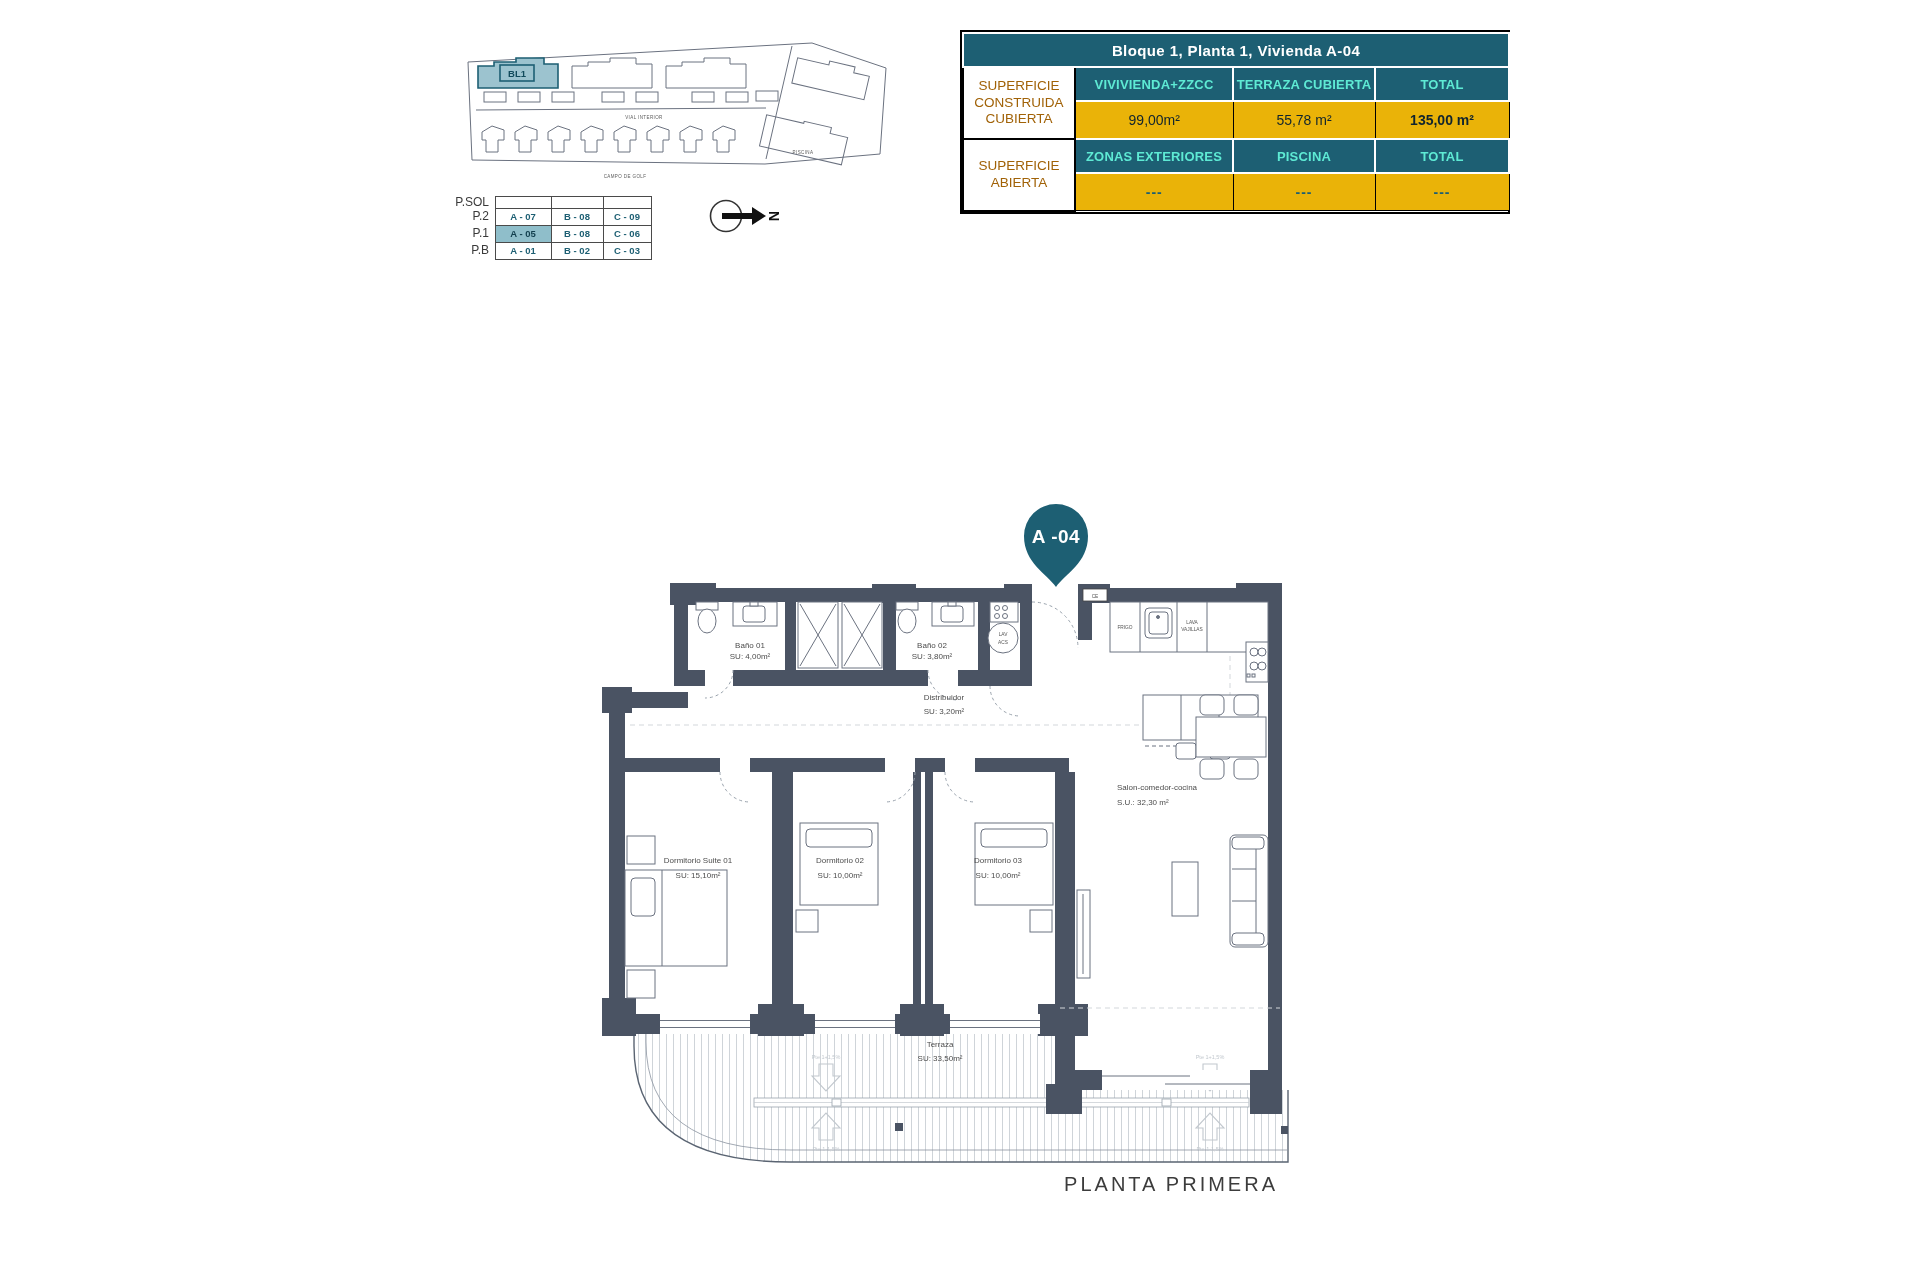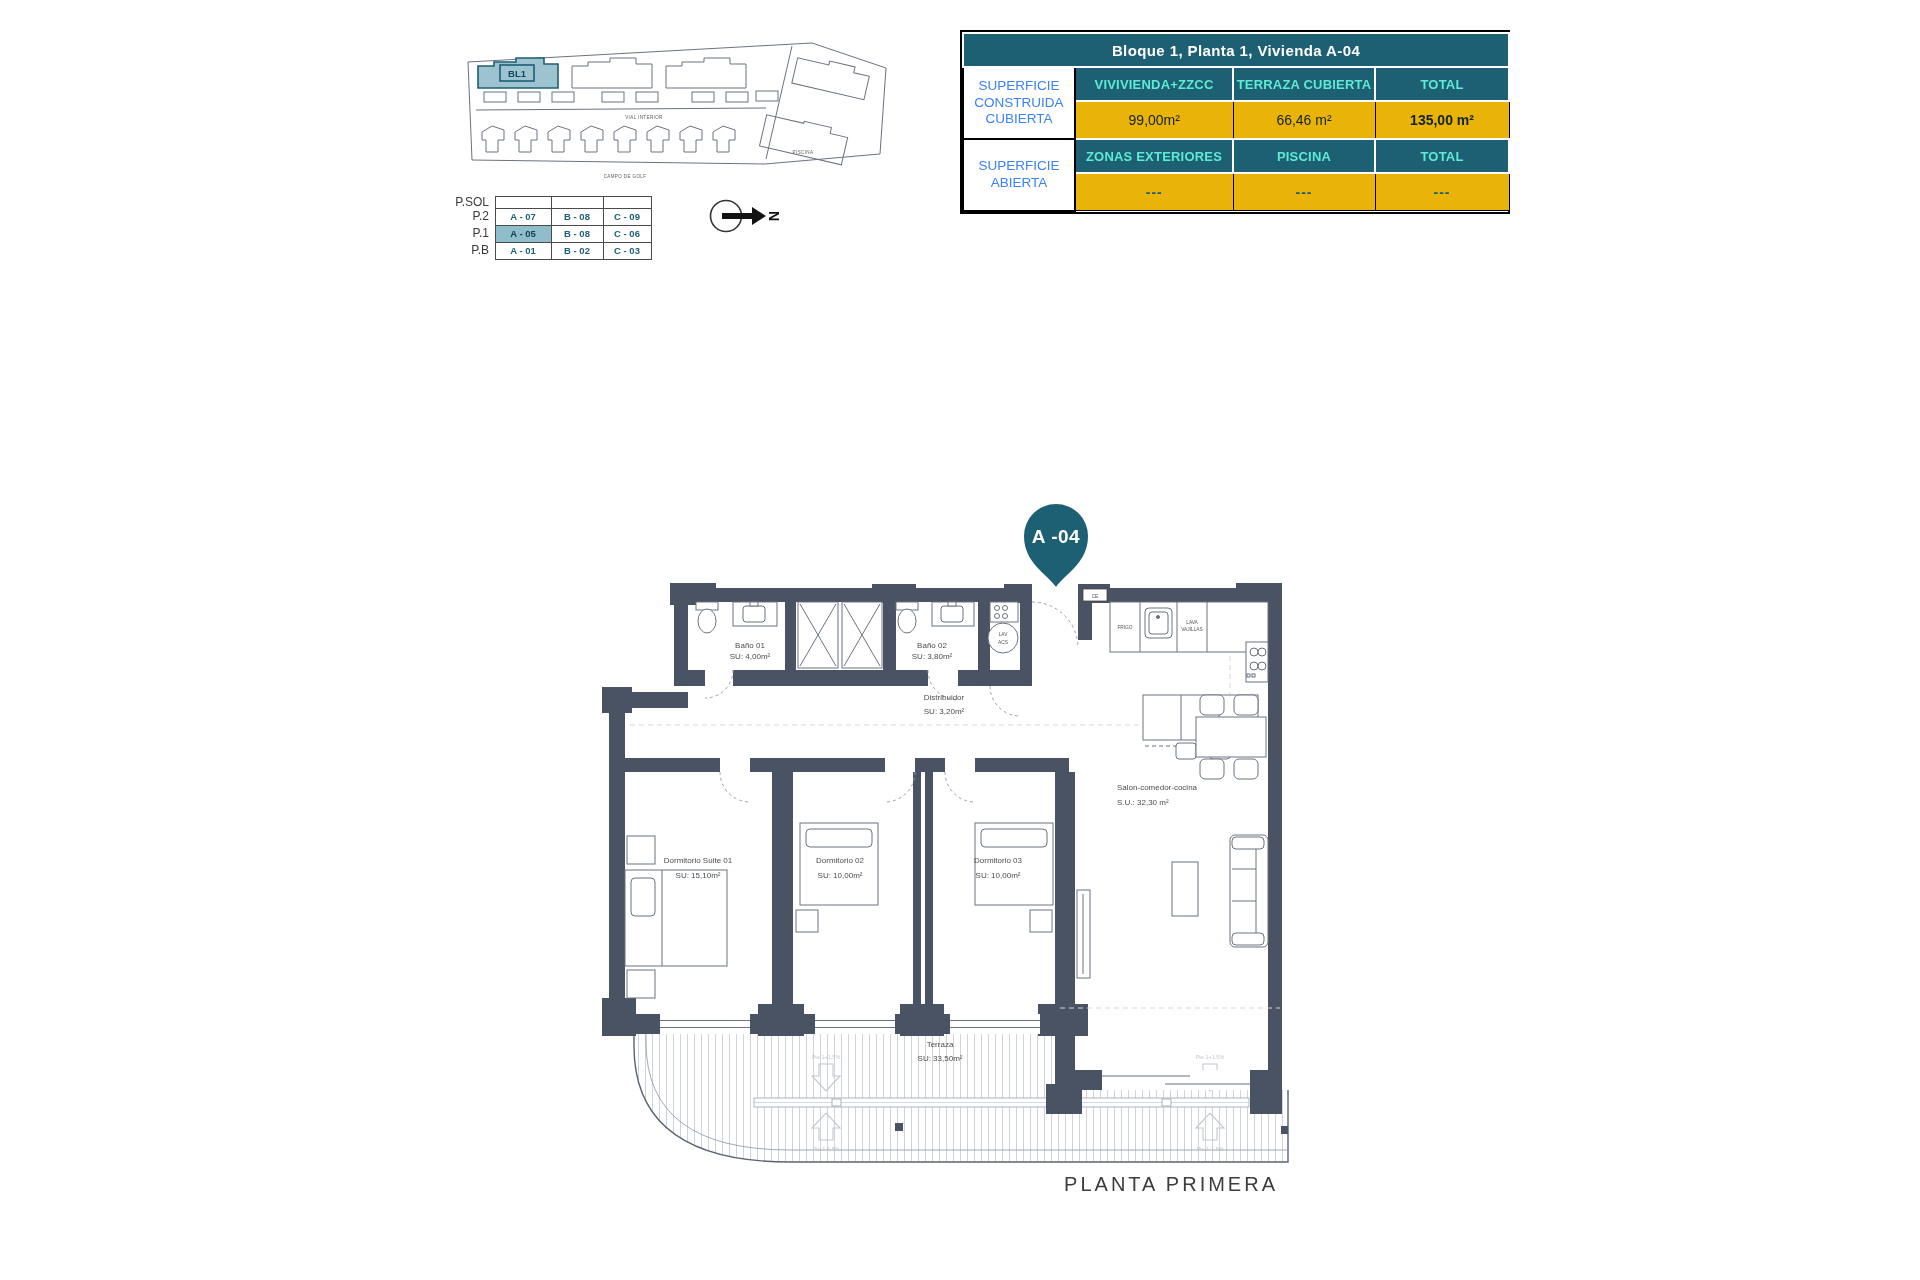--- a/index.html
+++ b/index.html
@@ -8,21 +8,21 @@
   .abs{position:absolute;}
 
   
   #summary-wrap{left:960px;top:30px;width:546px;border:2px solid #000;}
   #summary{border-collapse:collapse;width:100%;table-layout:fixed;}
   #summary td{text-align:center;vertical-align:middle;overflow:hidden;}
   #summary .title{background:#1d5f73;color:#fff;font-weight:bold;font-size:15px;
                   letter-spacing:.4px;border:2px solid #fff;height:30px;}
   #summary .teal{background:#1d5f73;color:#5eead4;font-weight:bold;font-size:13px;
                  border:2px solid #fff;height:30px;letter-spacing:.2px;}
-  #summary .rowlabel{background:#fff;color:#3b82f6;font-size:13.5px;border:2px solid #000;
+  #summary .rowlabel{background:#fff;color:#a16207;font-size:13.5px;border:2px solid #000;
                      line-height:1.25;padding:2px 6px;}
   #summary .val{background:#eab308;color:#10242e;font-size:14px;border:1px solid #000;height:34px;}
   #summary .val.total{font-weight:bold;}
   #summary .val.dash{color:#1d5f73;font-weight:bold;letter-spacing:1px;}
 
   
   #matrix{left:455px;top:196px;display:grid;grid-template-columns:40px 56px 52px 48px;
           font-size:9.5px;}
   #matrix .flabel{color:#3a3a3a;font-size:12px;text-align:right;padding-right:6px;
                   display:flex;align-items:center;justify-content:flex-end;height:16px;}
@@ -139,21 +139,21 @@
         <td class="title" colspan="4">Bloque 1, Planta 1, Vivienda A-04</td>
       </tr>
       <tr>
         <td class="rowlabel" rowspan="2">SUPERFICIE CONSTRUIDA CUBIERTA</td>
         <td class="teal">VIVIVIENDA+ZZCC</td>
         <td class="teal">TERRAZA CUBIERTA</td>
         <td class="teal">TOTAL</td>
       </tr>
       <tr>
         <td class="val">99,00m²</td>
-        <td class="val">66,46 m²</td>
+        <td class="val">55,78 m²</td>
         <td class="val total">135,00 m²</td>
       </tr>
       <tr>
         <td class="rowlabel" rowspan="2">SUPERFICIE ABIERTA</td>
         <td class="teal">ZONAS EXTERIORES</td>
         <td class="teal">PISCINA</td>
         <td class="teal">TOTAL</td>
       </tr>
       <tr>
         <td class="val dash">---</td>

